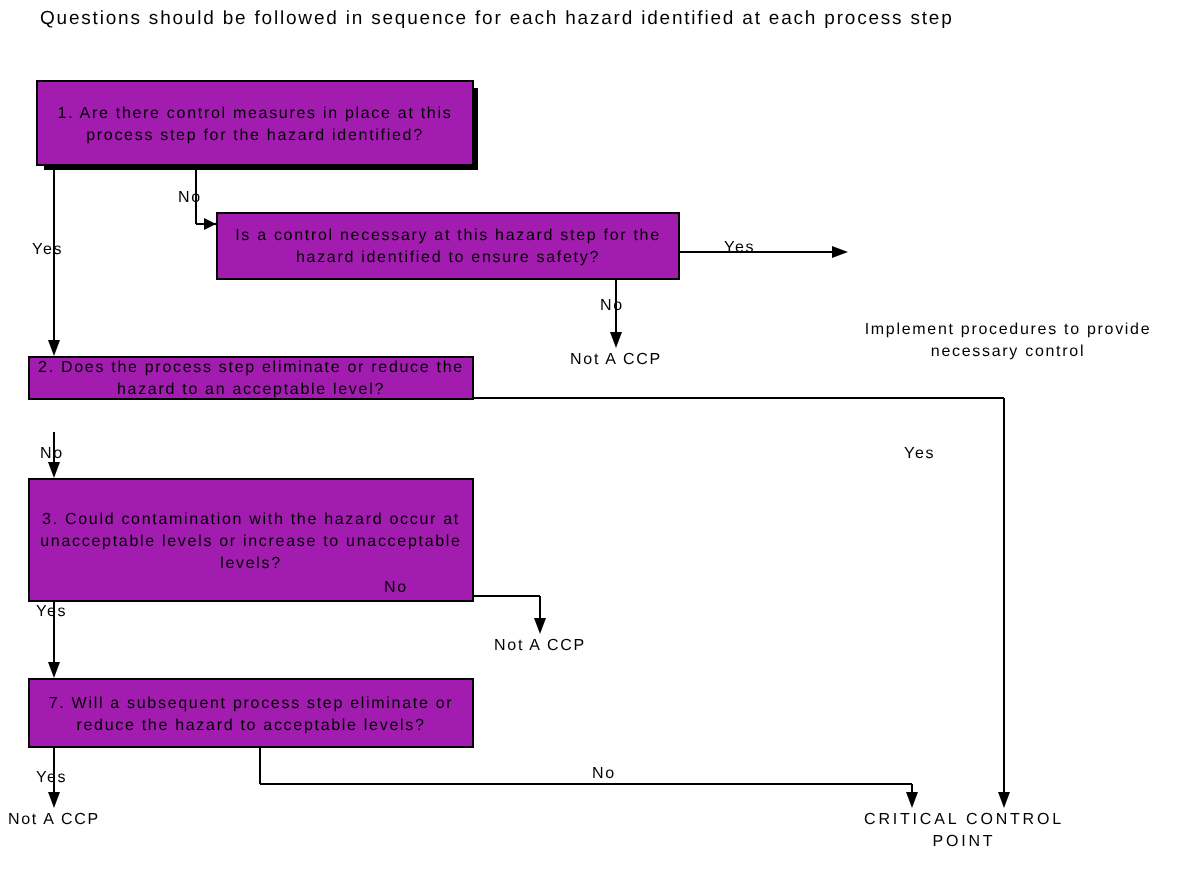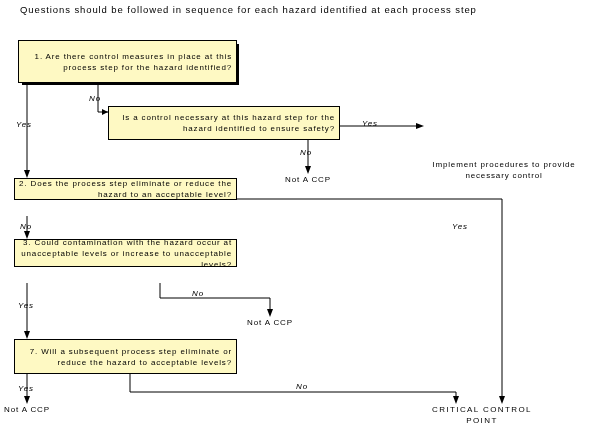--- a/index.html
+++ b/index.html
@@ -27,25 +27,25 @@
     font-size: 9.5px;
     letter-spacing: 0.9px;
     white-space: nowrap;
     color: #000;
     margin-left: 12px;
   }
   .box {
     position: absolute;
     box-sizing: border-box;
     border: 1px solid #000;
-    background: #fef9c3;
+    background: #a21caf;
     font-size: 8px;
     letter-spacing: 0.85px;
     line-height: 11px;
-    text-align: right;
+    text-align: center;
     display: flex;
     align-items: center;
     justify-content: center;
     padding: 2px 4px;
   }
   .box.shadow {
     box-shadow: 3px 3px 0 -1px #000;
   }
   .plain {
     position: absolute;
@@ -54,21 +54,20 @@
     line-height: 11px;
     text-align: center;
     white-space: pre-line;
   }
   .lbl {
     position: absolute;
     font-size: 8px;
     letter-spacing: 0.85px;
     line-height: 10px;
     white-space: nowrap;
-    font-style: italic;
   }
   svg.lines {
     position: absolute;
     left: 0;
     top: 0;
     width: 600px;
     height: 437px;
     pointer-events: none;
   }
   svg.lines line, svg.lines path {
@@ -128,21 +127,21 @@
   </div>
 
   <div class="box" style="left:108px; top:106px; width:232px; height:34px;">
     <span>Is a control necessary at this hazard step for the hazard identified to ensure safety?</span>
   </div>
 
   <div class="box" style="left:14px; top:178px; width:223px; height:22px;">
     <span>2. Does the process step eliminate or reduce the hazard to an acceptable level?</span>
   </div>
 
-  <div class="box" style="left:14px; top:239px; width:223px; height:28px;">
+  <div class="box" style="left:14px; top:239px; width:223px; height:62px;">
     <span>3. Could contamination with the hazard occur at unacceptable levels or increase to unacceptable levels?</span>
   </div>
 
   <div class="box" style="left:14px; top:339px; width:223px; height:35px;">
     <span>7. Will a subsequent process step eliminate or reduce the hazard to acceptable levels?</span>
   </div>
 
   <div class="plain" style="left:424px; top:111px; width:160px;margin-top:48px;">Implement procedures to provide necessary control</div>
 
   <div class="plain" style="left:268px; top:174px; width:80px;">Not A CCP</div>

